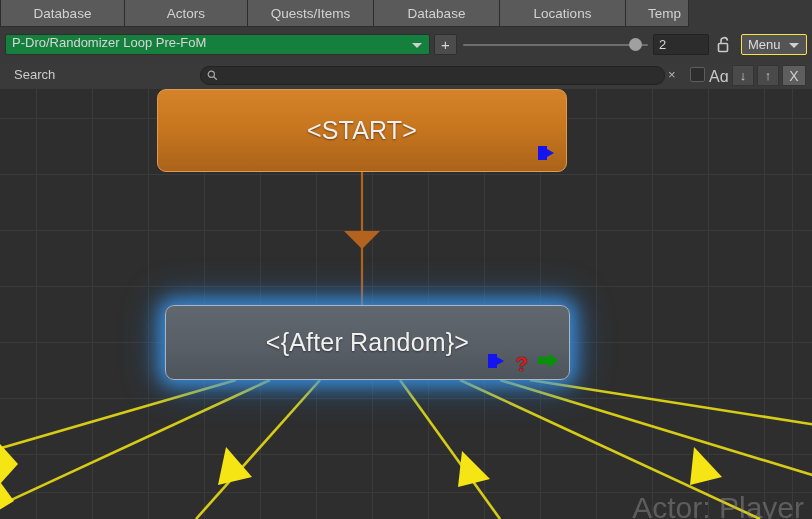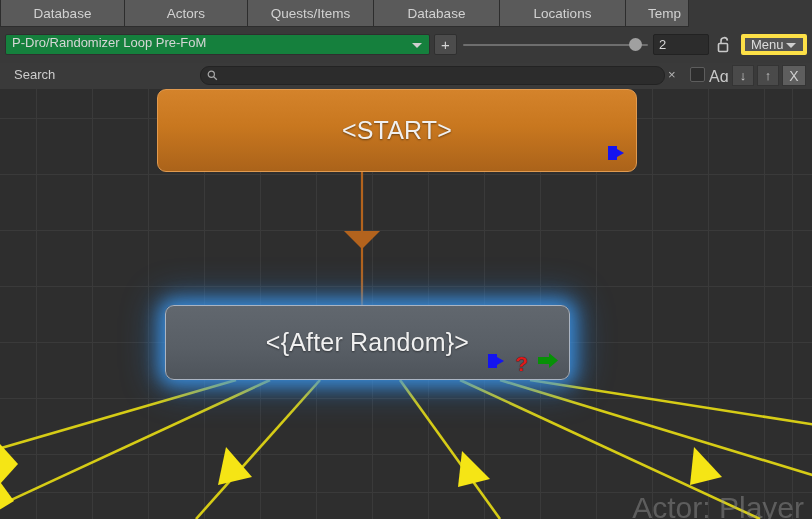--- a/index.html
+++ b/index.html
@@ -81,21 +81,21 @@
     background:#2c2c2c;border:1px solid #222;border-radius:2px;
     box-sizing:border-box;
     color:#d6d6d6;font-size:13px;
     display:flex;align-items:center;padding-left:5px;
   }
   .lock-icon{
     position:absolute;left:716px;top:9px;width:16px;height:17px;
   }
   .menu-btn{
     position:absolute;left:741px;top:7px;width:66px;height:21px;
-    background:#545454;border:4px solid #fde047;border-radius:2px;
+    background:#545454;border:1px solid #fde047;border-radius:2px;
     box-sizing:border-box;
     display:flex;align-items:center;
     color:#dcdcdc;font-size:13px;padding-left:6px;
     user-select:none;
   }
   .menu-btn .caret{
     position:absolute;right:7px;top:50%;margin-top:-2px;
     width:0;height:0;border-left:5px solid transparent;border-right:5px solid transparent;
     border-top:5px solid #d0d0d0;
   }
@@ -163,21 +163,21 @@
     border-radius:9px;
     box-sizing:border-box;
     display:flex;align-items:center;justify-content:center;
     user-select:none;
   }
   .node .title{
     color:#f0f0f0;font-size:25px;letter-spacing:.2px;
     text-shadow:0 1px 2px rgba(0,0,0,.45);
   }
   #node-start{
-    left:157px;top:0px;width:480px;height:83px;
+    left:157px;top:0px;width:410px;height:83px;
     background:linear-gradient(to bottom,#d4832b 0%,#c8771f 45%,#ab631a 100%);
     border:1px solid #e09a50;
   }
   #node-after{
     left:165px;top:216px;width:405px;height:75px;
     background:linear-gradient(to bottom,#61676e 0%,#595f66 55%,#4e545b 100%);
     border:1px solid #aab4c2;
     box-shadow:0 0 18px 5px rgba(60,150,235,.85), 0 0 34px 10px rgba(45,130,225,.45);
   }
   .node-icons{

